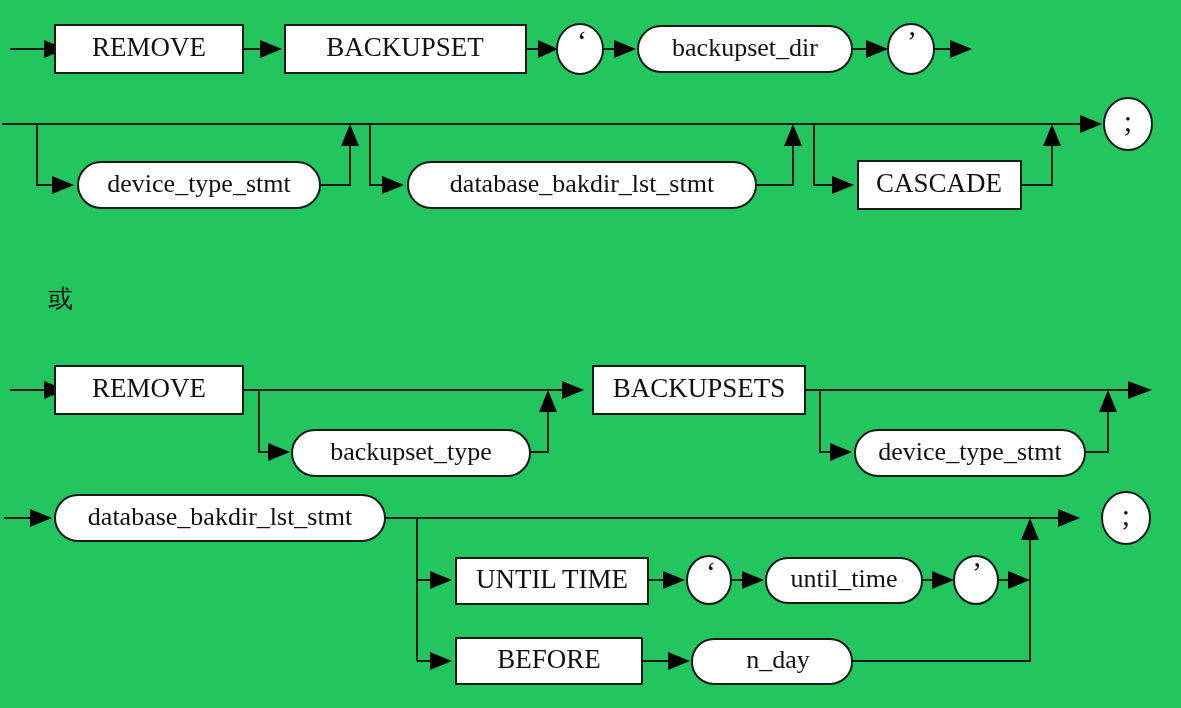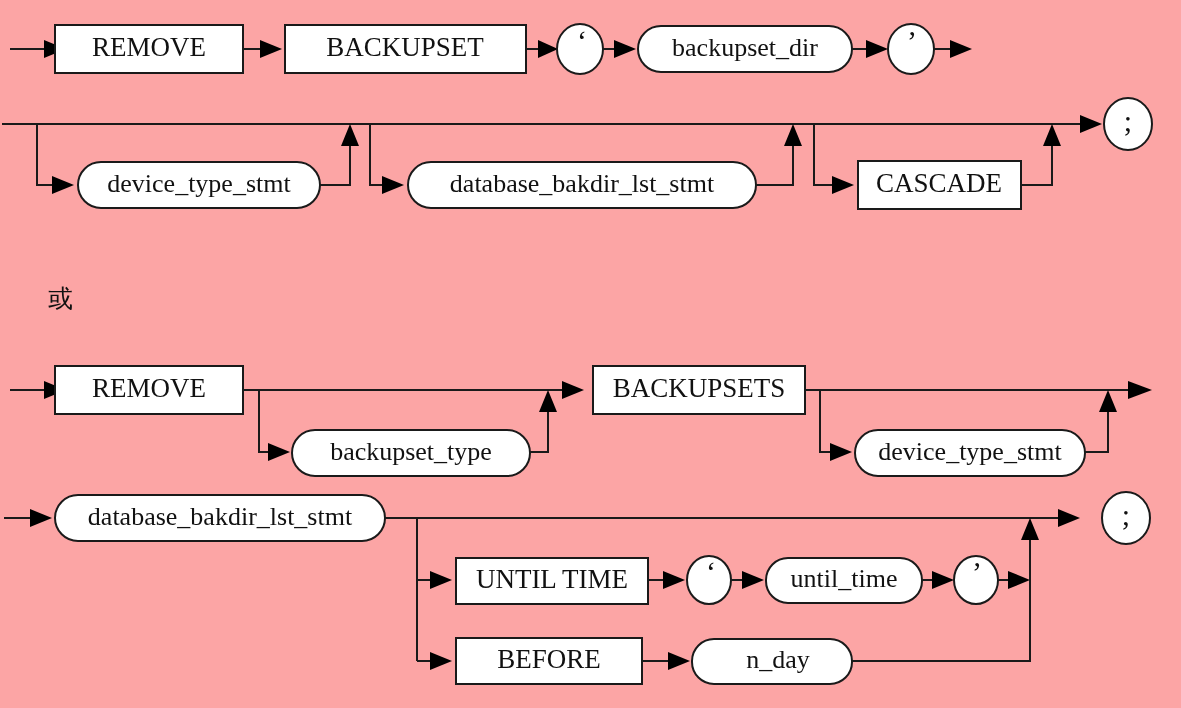--- a/index.html
+++ b/index.html
@@ -8,21 +8,21 @@
     padding: 0;
     background: #ffffff;
   }
   body {
     font-family: "Liberation Serif", "DejaVu Serif", serif;
   }
   #diagram-root {
     position: relative;
     width: 1181px;
     height: 708px;
-    background: #fca5a5;
+    background: #22c55e;
     overflow: hidden;
   }
   svg.rail {
     display: block;
     width: 1181px;
     height: 708px;
   }
   .rail-line {
     stroke: #1a1a1a;
     stroke-width: 2;

